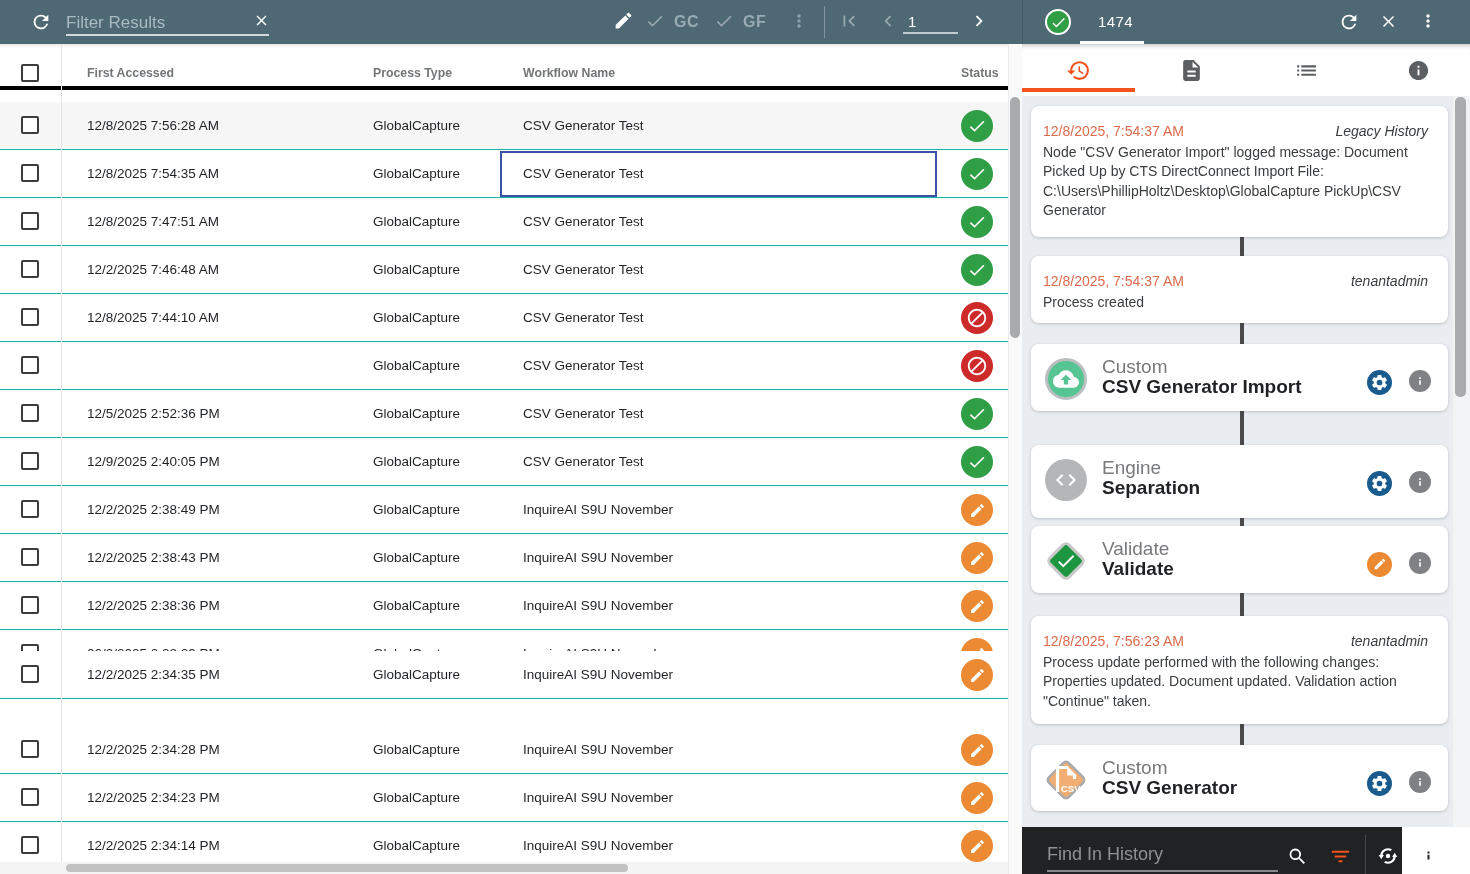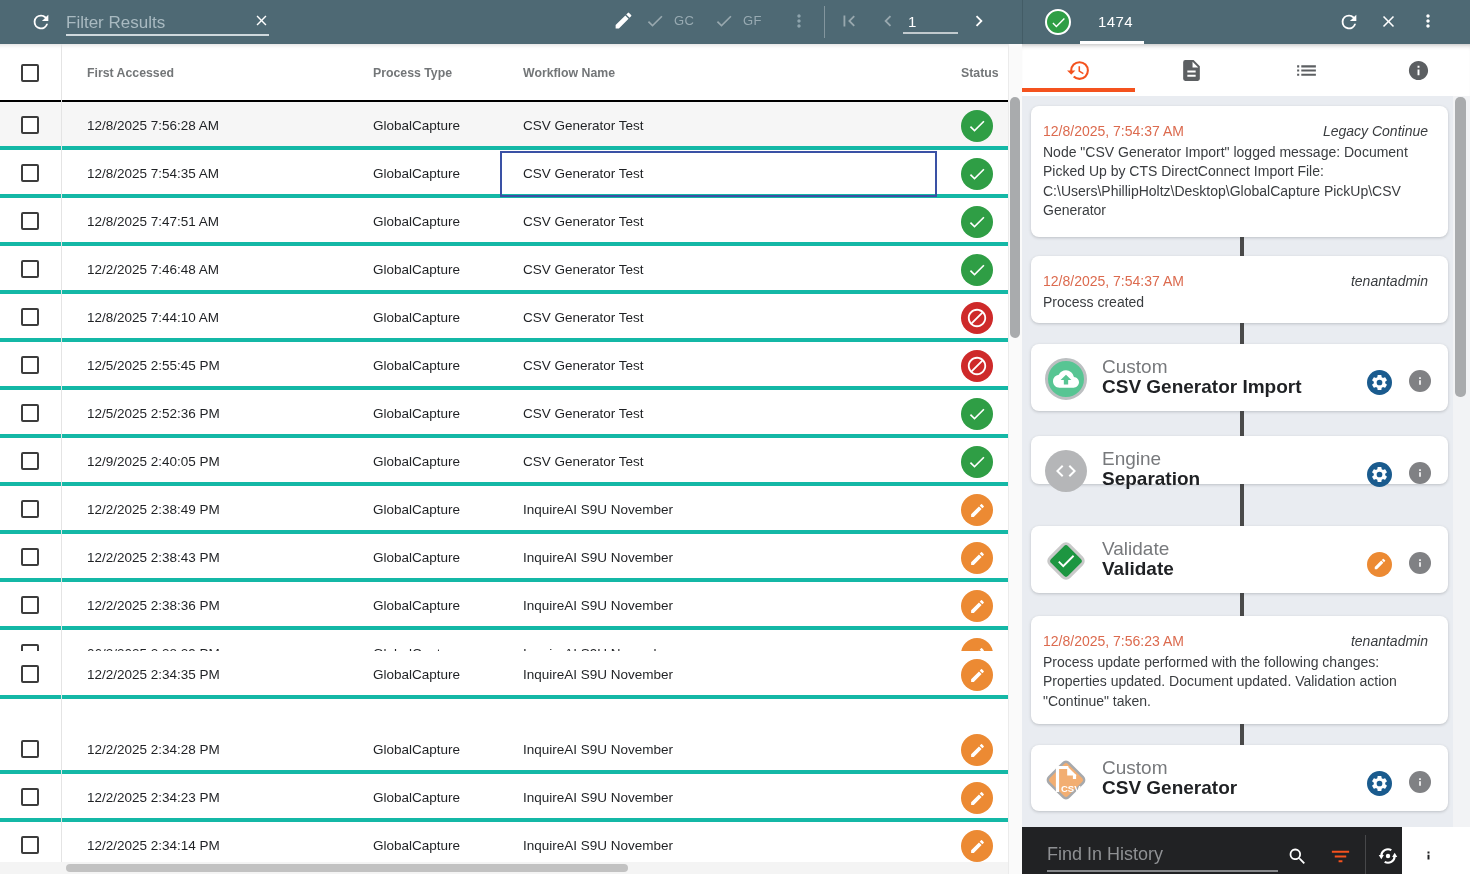--- a/index.html
+++ b/index.html
@@ -2,33 +2,33 @@
 <html><head><meta charset="utf-8"><style>
 *{margin:0;padding:0;box-sizing:border-box}
 html,body{width:1470px;height:874px;overflow:hidden;font-family:"Liberation Sans",sans-serif;background:#fff}
 #app{position:absolute;inset:0;width:1470px;height:874px}
 .abs{position:absolute}
 
 #ltb{position:absolute;left:0;top:0;width:1022px;height:44px;background:#4e6974}
 #rtb{position:absolute;left:1022px;top:0;width:448px;height:44px;background:#4e6974;border-left:1px solid #435c66}
 svg{display:block}
 .dim{opacity:.42}
-.tbtxt{color:#98aab2;font-size:13px;font-weight:400;letter-spacing:.5px}
+.tbtxt{color:#98aab2;font-size:16px;font-weight:700;letter-spacing:.5px}
 
 #fph{position:absolute;left:66px;top:13px;font-size:17px;color:#a9bac1}
 #ful{position:absolute;left:66px;top:34px;width:203px;height:2px;background:#cfd9dd}
 
-#thead{position:absolute;left:0;top:44px;width:1008px;height:58px;background:#fff;border-bottom:2px solid #000000;box-shadow:inset 0 5px 4px -4px rgba(0,0,0,.14)}
+#thead{position:absolute;left:0;top:44px;width:1008px;height:46px;background:#fff;border-bottom:4px solid #000000;box-shadow:inset 0 5px 4px -4px rgba(0,0,0,.14)}
 .hcell{position:absolute;top:0;height:58px;line-height:58px;font-size:12.3px;font-weight:700;color:#737678}
 #vline{position:absolute;left:61px;top:44px;width:1px;height:818px;background:#e4e4e4}
 
 .cb{position:absolute;left:21px;width:18px;height:18px;border:2px solid #3c3c3c;border-radius:2px;background:#fff}
 #hcb{top:64px}
 
-.row{position:absolute;left:0;width:1008px;height:48px;background:#fff;border-bottom:4px solid #14b8a6;font-size:13.5px;color:#1f2124}
+.row{position:absolute;left:0;width:1008px;height:48px;background:#fff;border-bottom:1px solid #14b8a6;font-size:13.5px;color:#1f2124}
 .row.shade{background:#f6f6f6}
 .row .cb{top:14px}
 .row span.c1{position:absolute;left:87px;top:0;line-height:48.5px}
 .row span.c2{position:absolute;left:373px;top:0;line-height:48.5px}
 .row span.c3{position:absolute;left:523px;top:0;line-height:48.5px}
 .st{position:absolute;left:961px;top:8px;width:32px;height:32px;border-radius:50%;display:flex;align-items:center;justify-content:center}
 .st.ok{background:#2f9e45}
 .st.ban{background:#ce2a2a}
 .st.pen{background:#ec8A33}
 .focus{position:absolute;left:500px;top:1px;width:437px;height:46px;border:2px solid #3a51a5}
@@ -182,21 +182,20 @@
         <span class="c2">GlobalCapture</span>
         <span class="c3">CSV Generator Test</span>
         <div class="st ban">
           <svg viewBox="0 0 24 24" width="22" height="22">
             <path fill="#fff" d="M12 2C6.48 2 2 6.48 2 12s4.48 10 10 10 10-4.48 10-10S17.52 2 12 2zM4 12c0-4.42 3.58-8 8-8 1.85 0 3.55.63 4.9 1.69L5.69 16.9A7.902 7.902 0 0 1 4 12zm8 8c-1.85 0-3.55-.63-4.9-1.69L18.31 7.1A7.902 7.902 0 0 1 20 12c0 4.42-3.58 8-8 8z"></path>
           </svg>
         </div>
       </div>
 <div class="row" style="top:240px">
         <span class="cb"></span>
-        <span class="c1">12/5/2025 2:55:45 PM</span>
         <span class="c2">GlobalCapture</span>
         <span class="c3">CSV Generator Test</span>
         <div class="st ban">
           <svg viewBox="0 0 24 24" width="22" height="22">
             <path fill="#fff" d="M12 2C6.48 2 2 6.48 2 12s4.48 10 10 10 10-4.48 10-10S17.52 2 12 2zM4 12c0-4.42 3.58-8 8-8 1.85 0 3.55.63 4.9 1.69L5.69 16.9A7.902 7.902 0 0 1 4 12zm8 8c-1.85 0-3.55-.63-4.9-1.69L18.31 7.1A7.902 7.902 0 0 1 20 12c0 4.42-3.58 8-8 8z"></path>
           </svg>
         </div>
       </div>
 <div class="row" style="top:288px">
         <span class="cb"></span>
@@ -329,21 +328,21 @@
   <svg class="tabic" style="left:385px;top:15px" viewBox="0 0 24 24" width="23" height="23">
         <path fill="#5c5f62" d="M12 2C6.48 2 2 6.48 2 12s4.48 10 10 10 10-4.48 10-10S17.52 2 12 2zm1 15h-2v-6h2v6zm0-8h-2V7h2v2z"></path>
       </svg>
   <div class="underline"></div>
 </div>
 
 <div id="rpanel">
   <div class="tl"></div>
   <div class="card" style="top:10px;height:131px">
     <div class="date">12/8/2025, 7:54:37 AM</div>
-    <div class="byline">Legacy Continue</div>
+    <div class="byline">Legacy History</div>
     <div class="body">Node "CSV Generator Import" logged message: Document<br>Picked Up by CTS DirectConnect Import File:<br>C:\Users\PhillipHoltz\Desktop\GlobalCapture PickUp\CSV<br>Generator</div>
   </div>
   <div class="card" style="top:160px;height:67px">
     <div class="date">12/8/2025, 7:54:37 AM</div>
     <div class="byline">tenantadmin</div>
     <div class="body">Process created</div>
   </div>
   <div class="card" style="top:248px;height:67px">
     <div class="nico" style="background:#57c593;border:3px solid #bcbfc1;border-radius:50%;display:flex;align-items:center;justify-content:center">
           <svg viewBox="0 0 24 24" width="26" height="26">
@@ -356,21 +355,21 @@
           <svg viewBox="0 0 24 24" width="19" height="19">
             <path fill="#fff" d="M19.14 12.94c.04-.3.06-.61.06-.94 0-.32-.02-.64-.07-.94l2.03-1.58a.49.49 0 0 0 .12-.61l-1.92-3.32a.49.49 0 0 0-.59-.22l-2.39.96a7.03 7.03 0 0 0-1.62-.94l-.36-2.54a.484.484 0 0 0-.48-.41h-3.84c-.24 0-.43.17-.47.41l-.36 2.54c-.59.24-1.13.57-1.62.94l-2.39-.96a.484.484 0 0 0-.59.22L2.74 8.87c-.12.21-.08.47.12.61l2.03 1.58c-.05.3-.09.63-.09.94s.02.64.07.94l-2.03 1.58a.49.49 0 0 0-.12.61l1.92 3.32c.12.22.37.29.59.22l2.39-.96c.5.38 1.03.7 1.62.94l.36 2.54c.05.24.24.41.48.41h3.84c.24 0 .44-.17.47-.41l.36-2.54c.59-.24 1.13-.56 1.62-.94l2.39.96c.22.08.47 0 .59-.22l1.92-3.32a.49.49 0 0 0-.12-.61l-2.01-1.58zM12 15.6A3.6 3.6 0 1 1 12 8.4a3.6 3.6 0 0 1 0 7.2z"></path>
           </svg>
         </div>
     <div class="act info">
           <svg viewBox="0 0 24 24" width="16" height="16">
             <path fill="#fff" d="M10.8 6.4h2.4v2.6h-2.4zm0 4.6h2.4v6.6h-2.4z"></path>
           </svg>
         </div>
   </div>
-  <div class="card" style="top:340px;height:48px">
+  <div class="card" style="top:349px;height:73px">
     <div class="nico" style="background:#b5b6b8;border-radius:50%;display:flex;align-items:center;justify-content:center">
           <svg viewBox="0 0 24 24" width="24" height="24">
             <path fill="#fff" d="M9.4 16.6L4.8 12l4.6-4.6L8 6l-6 6 6 6 1.4-1.4zm5.2 0l4.6-4.6-4.6-4.6L16 6l6 6-6 6-1.4-1.4z"></path>
           </svg>
         </div>
     <div class="nlab">Engine</div>
     <div class="ntit">Separation</div>
     <div class="act gear">
           <svg viewBox="0 0 24 24" width="19" height="19">
             <path fill="#fff" d="M19.14 12.94c.04-.3.06-.61.06-.94 0-.32-.02-.64-.07-.94l2.03-1.58a.49.49 0 0 0 .12-.61l-1.92-3.32a.49.49 0 0 0-.59-.22l-2.39.96a7.03 7.03 0 0 0-1.62-.94l-.36-2.54a.484.484 0 0 0-.48-.41h-3.84c-.24 0-.43.17-.47.41l-.36 2.54c-.59.24-1.13.57-1.62.94l-2.39-.96a.484.484 0 0 0-.59.22L2.74 8.87c-.12.21-.08.47.12.61l2.03 1.58c-.05.3-.09.63-.09.94s.02.64.07.94l-2.03 1.58a.49.49 0 0 0-.12.61l1.92 3.32c.12.22.37.29.59.22l2.39-.96c.5.38 1.03.7 1.62.94l.36 2.54c.05.24.24.41.48.41h3.84c.24 0 .44-.17.47-.41l.36-2.54c.59-.24 1.13-.56 1.62-.94l2.39.96c.22.08.47 0 .59-.22l1.92-3.32a.49.49 0 0 0-.12-.61l-2.01-1.58zM12 15.6A3.6 3.6 0 1 1 12 8.4a3.6 3.6 0 0 1 0 7.2z"></path>

